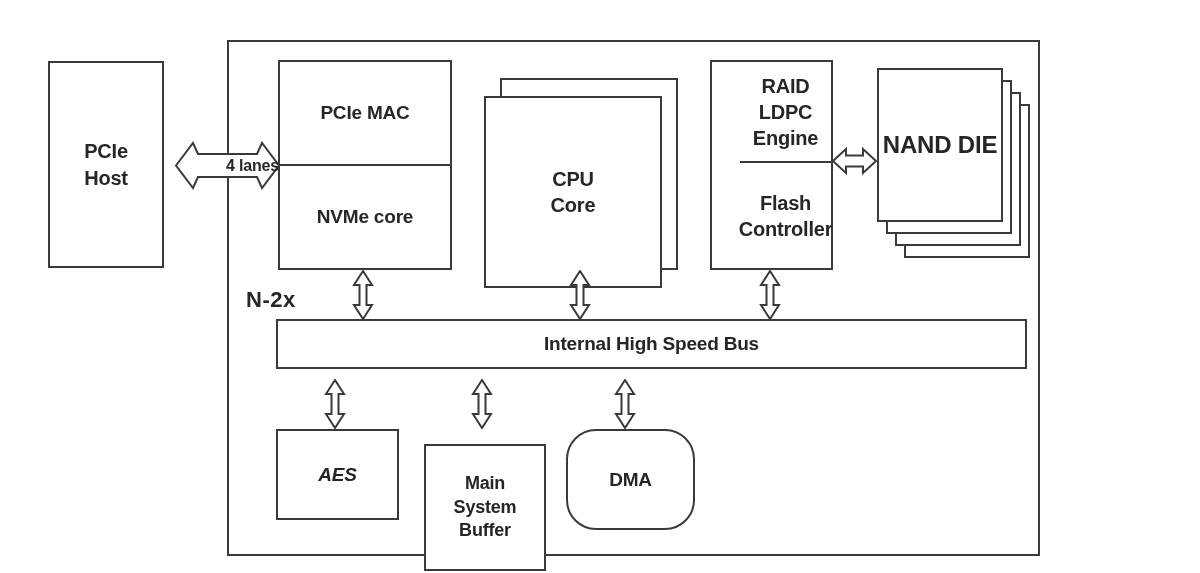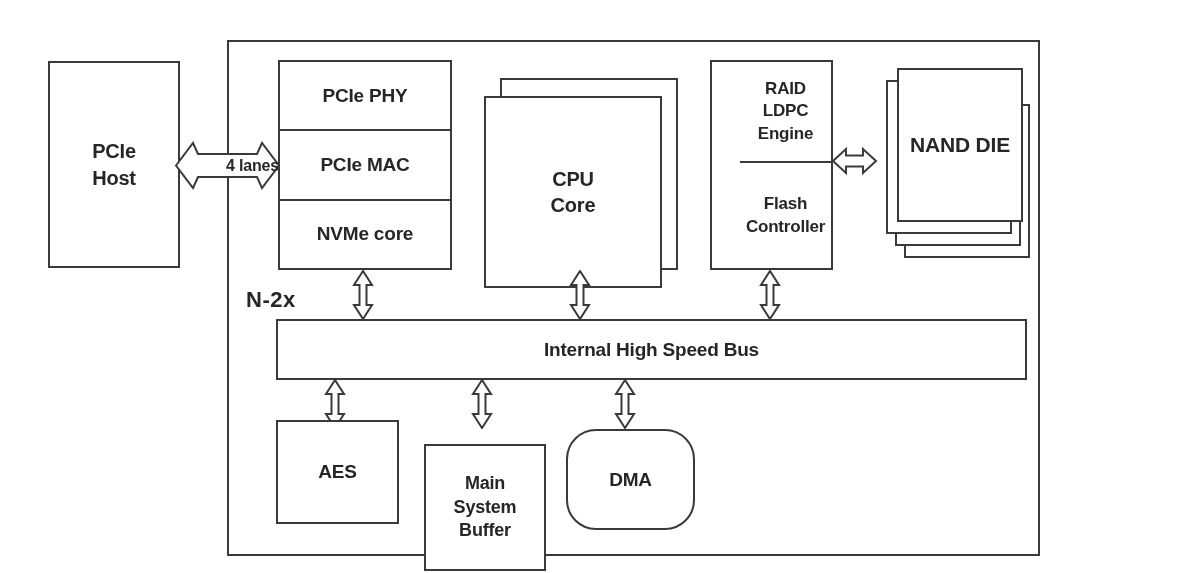--- a/index.html
+++ b/index.html
@@ -13,49 +13,49 @@
     border:2px solid #3a3a3a;
     display:flex;align-items:center;justify-content:center;text-align:center;
     font-size:19px;font-weight:600;line-height:1.32;letter-spacing:-0.2px;
   }
   .ml{white-space:pre-line;}
   .outer{
     position:absolute;left:227px;top:40px;width:813px;height:516px;
     box-sizing:border-box;border:2px solid #3a3a3a;background:#ffffff;
   }
   
-  .pcie-host{left:48px;top:61px;width:132px;height:207px;font-size:20px;}
+  .pcie-host{left:48px;top:61px;width:116px;height:207px;font-size:20px;}
   
   .pcie-stack{position:absolute;left:278px;top:60px;width:174px;height:210px;
     box-sizing:border-box;border:2px solid #3a3a3a;background:#fff;
     display:flex;flex-direction:column;}
   .pcie-stack .cell{flex:1;display:flex;align-items:center;justify-content:center;
     box-sizing:border-box;font-size:19px;font-weight:600;letter-spacing:-0.2px;}
   .pcie-stack .cell + .cell{border-top:2px solid #3a3a3a;}
   
   .cpu-shadow{left:500px;top:78px;width:178px;height:192px;}
   .cpu-main{left:484px;top:60px;width:178px;height:192px;font-size:20px;margin-top:36px;}
   
   .raid-flash{position:absolute;left:710px;top:60px;width:123px;height:210px;
     box-sizing:border-box;border:2px solid #3a3a3a;background:#fff;
     display:flex;flex-direction:column;}
   .raid-flash .cell{display:flex;align-items:center;justify-content:center;
-    text-align:center;font-size:17px;font-weight:600;line-height:1.3;letter-spacing:-0.2px;margin-left:28px;}
+    text-align:center;font-size:20px;font-weight:600;line-height:1.3;letter-spacing:-0.2px;margin-left:28px;}
   .raid-flash .cell-top{height:99px;border-bottom:2px solid #3a3a3a;}
   .raid-flash .cell-bot{flex:1;border-radius:26px;}
   
   .nand{width:126px;height:154px;}
-  .nand-main{left:897px;top:68px;font-size:21px;}
+  .nand-main{left:877px;top:68px;font-size:24px;}
   .nand-s1{left:886px;top:80px;}
   .nand-s2{left:895px;top:92px;}
   .nand-s3{left:904px;top:104px;}
   
-  .bus{left:276px;top:319px;width:751px;height:61px;font-size:19px;}
+  .bus{left:276px;top:319px;width:751px;height:50px;font-size:19px;}
   
-  .aes{left:276px;top:420px;width:123px;height:104px;}
+  .aes{left:276px;top:429px;width:123px;height:91px;font-style:italic;}
   .buffer{left:424px;top:444px;width:122px;height:127px;font-size:18px;}
   .dma{left:566px;top:429px;width:129px;height:101px;border-radius:30px;}
   
   .n2x{position:absolute;left:246px;top:286px;width:64px;height:28px;
     font-size:22px;font-weight:700;letter-spacing:0.5px;
     display:flex;align-items:center;}
   
   .arr{position:absolute;}
   .arr svg{display:block;}
   .lane-arrow{position:absolute;left:174px;top:141px;width:107px;height:49px;}
@@ -76,21 +76,20 @@
 Host</div>
 
   <div class="lane-arrow">
     <svg width="107" height="49" viewBox="0 0 107 49">
       <polygon points="2,24.5 19,2 24,13 83,13 88,2 105,24.5 88,47 83,36 24,36 19,47" fill="#ffffff" stroke="#3a3a3a" stroke-width="2" stroke-linejoin="miter"></polygon>
     </svg>
     <span class="lbl">4 lanes</span>
   </div>
 
   <div class="pcie-stack">
-    <div class="cell">PCIe PHY</div>
     <div class="cell">PCIe MAC</div>
     <div class="cell">NVMe core</div>
   </div>
 
   <div class="box cpu-shadow"></div>
   <div class="box cpu-main ml">CPU
 Core</div>
 
   <div class="raid-flash">
     <div class="cell cell-top ml">RAID

